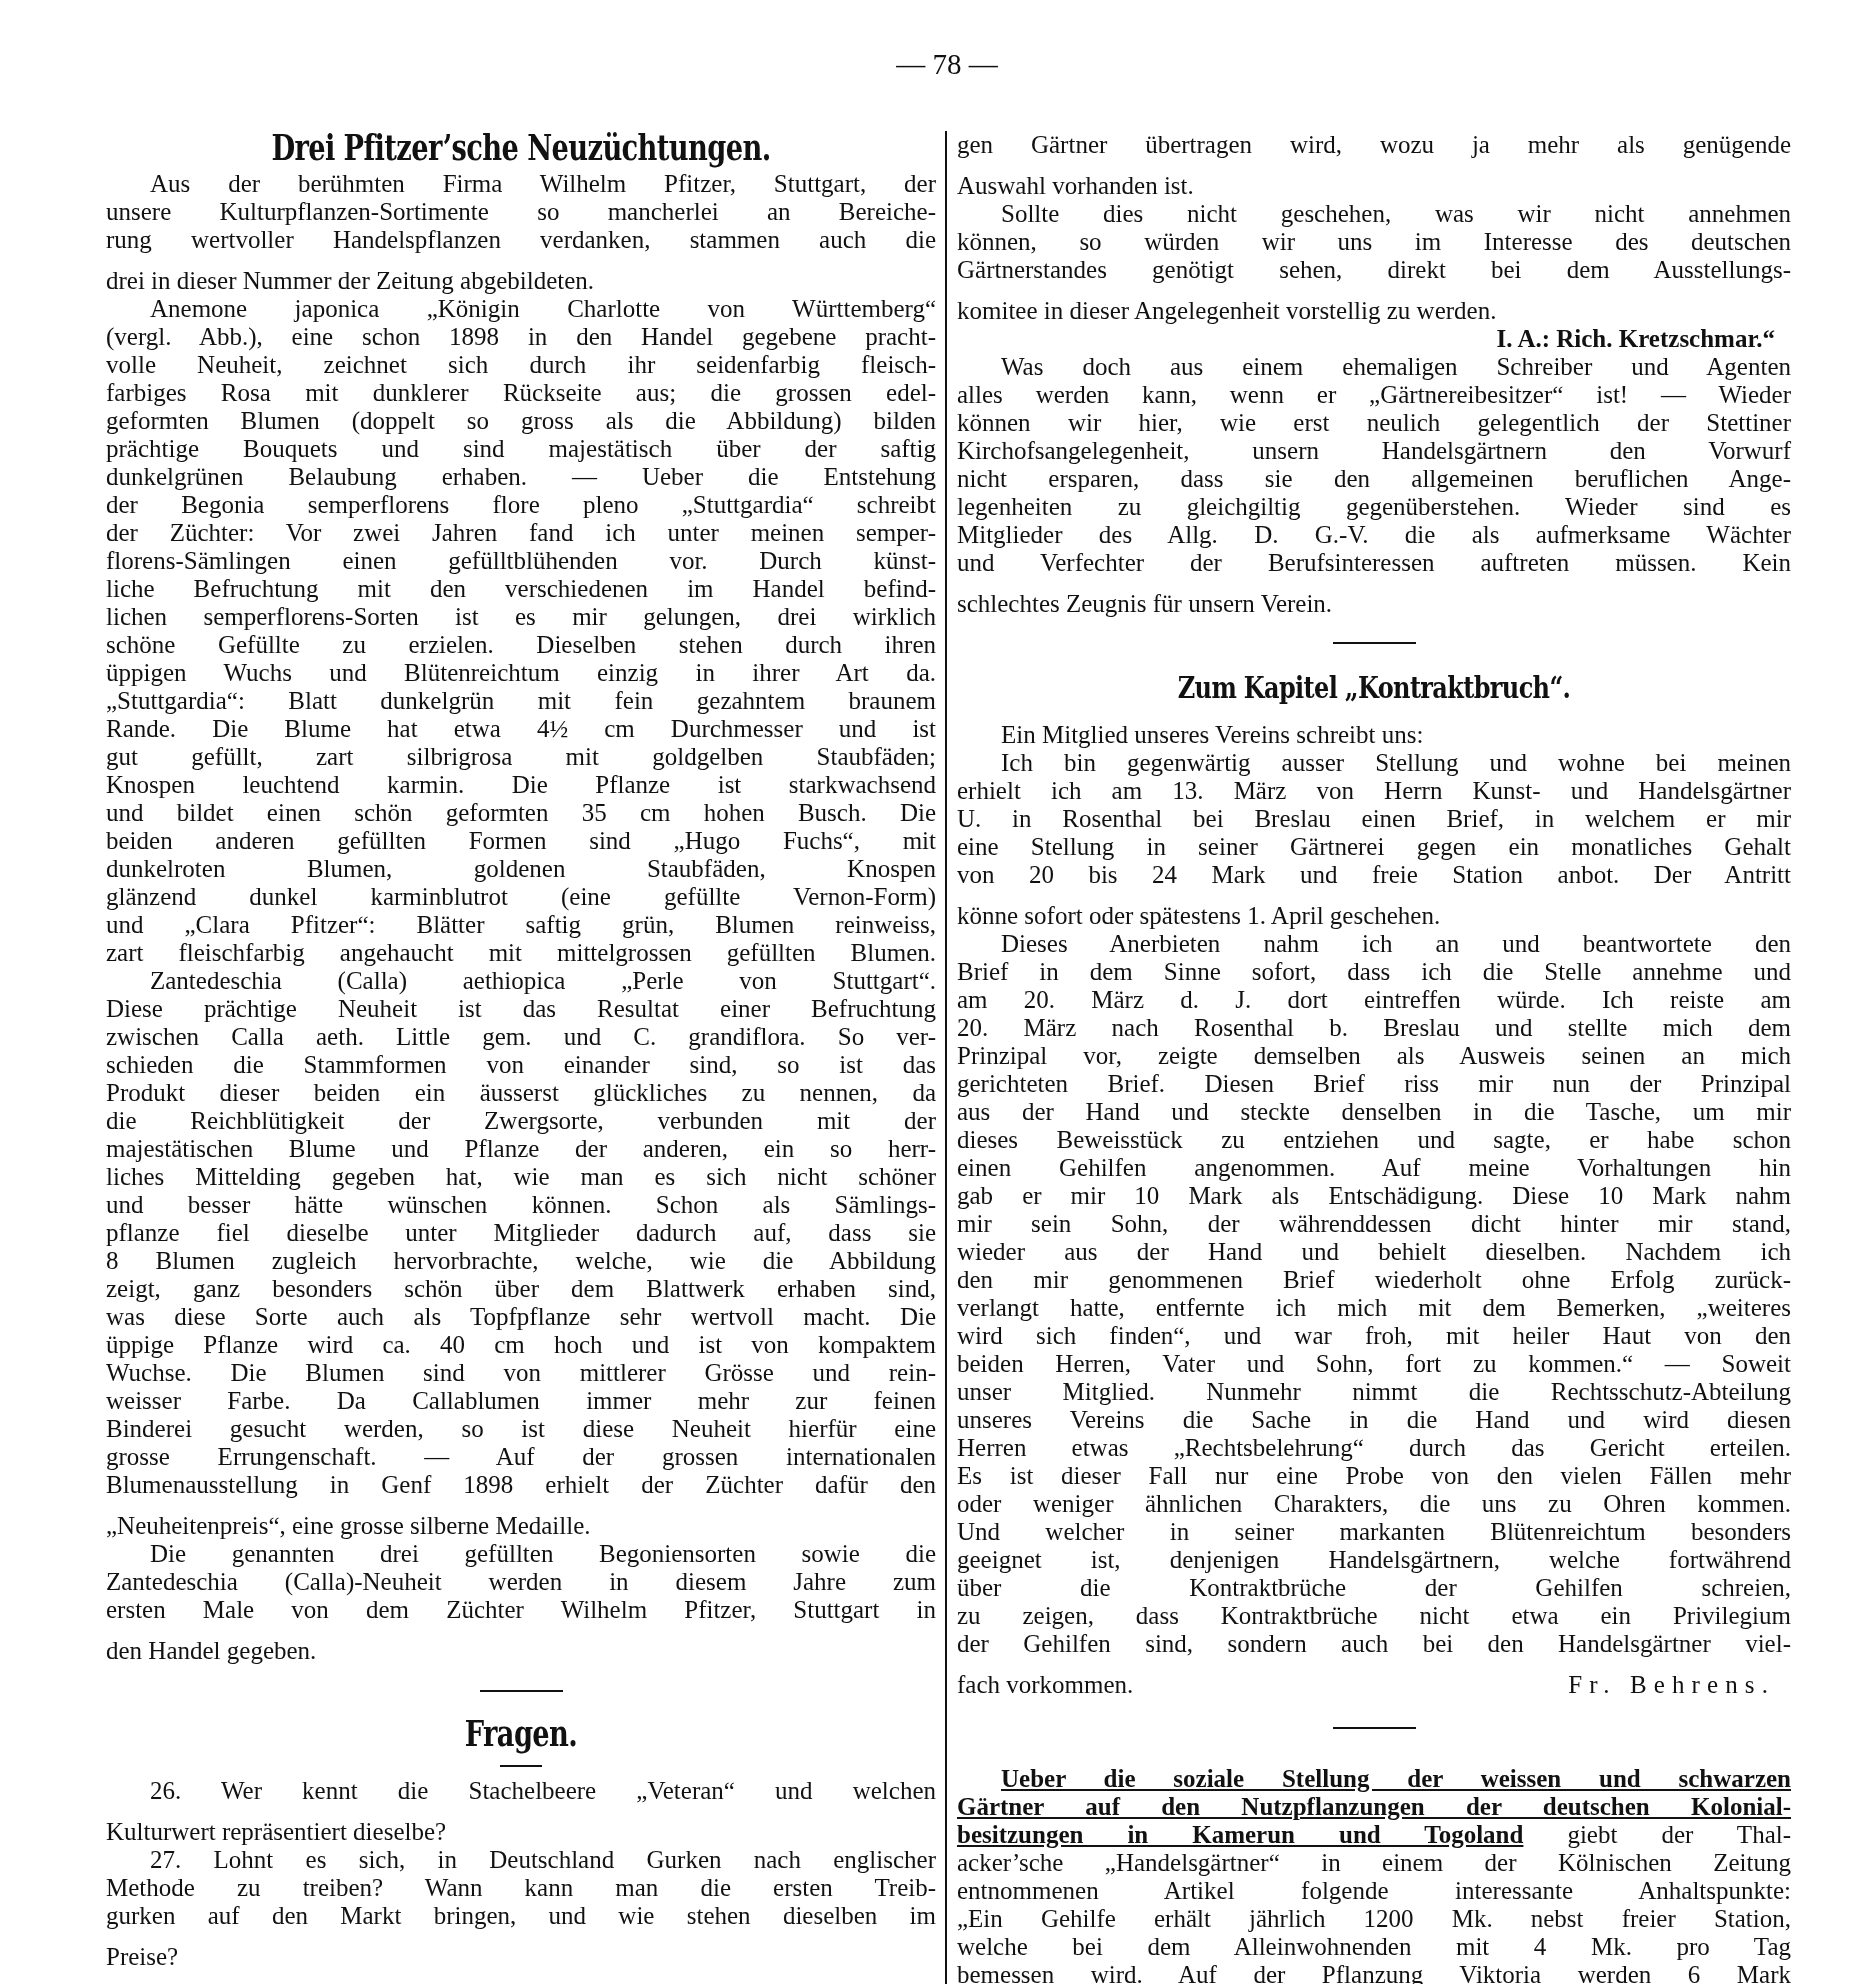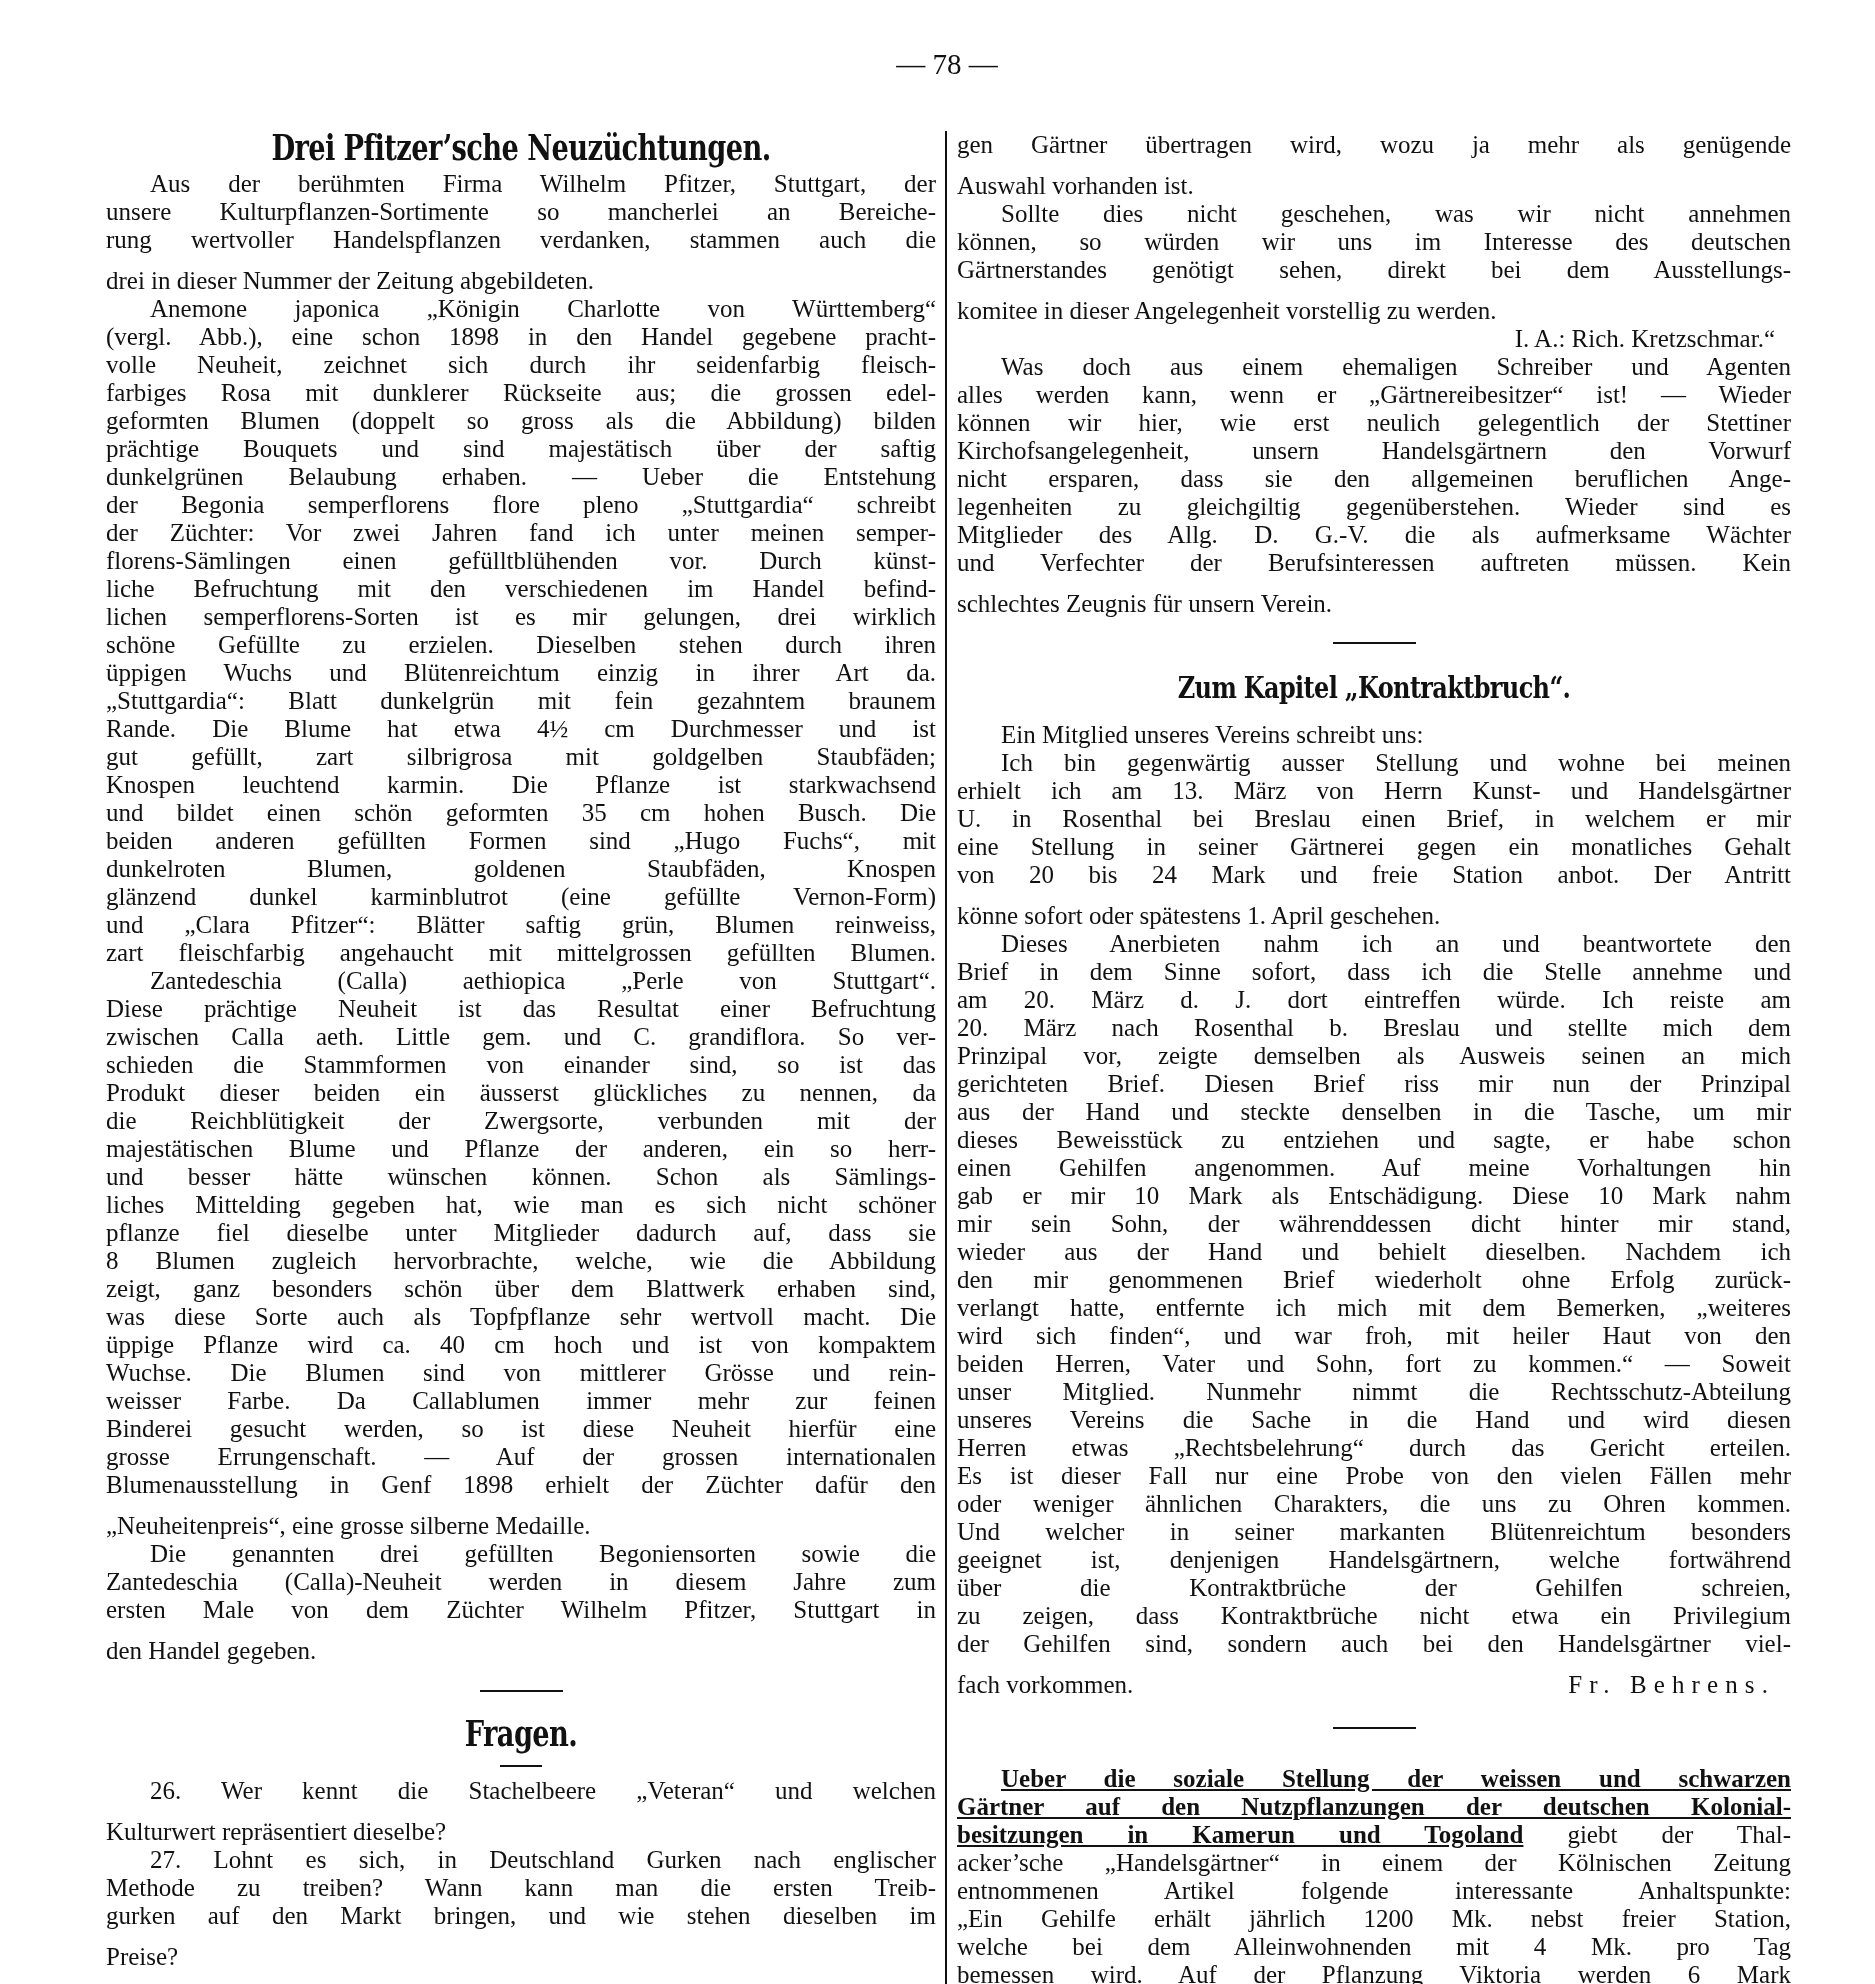--- a/index.html
+++ b/index.html
@@ -64,22 +64,22 @@
           <div class="line">glänzend dunkel karminblutrot (eine gefüllte Vernon-Form)</div>
           <div class="line">und „Clara Pfitzer“: Blätter saftig grün, Blumen reinweiss,</div>
           <div class="line">zart fleischfarbig angehaucht mit mittelgrossen gefüllten Blumen.</div>
           <div class="line indent">Zantedeschia (Calla) aethiopica „Perle von Stuttgart“.</div>
           <div class="line">Diese prächtige Neuheit ist das Resultat einer Befruchtung</div>
           <div class="line">zwischen Calla aeth. Little gem. und C. grandiflora. So ver-</div>
           <div class="line">schieden die Stammformen von einander sind, so ist das</div>
           <div class="line">Produkt dieser beiden ein äusserst glückliches zu nennen, da</div>
           <div class="line">die Reichblütigkeit der Zwergsorte, verbunden mit der</div>
           <div class="line">majestätischen Blume und Pflanze der anderen, ein so herr-</div>
+          <div class="line">liches Mittelding gegeben hat, wie man es sich nicht schöner</div>
           <div class="line">und besser hätte wünschen können. Schon als Sämlings-</div>
-          <div class="line">liches Mittelding gegeben hat, wie man es sich nicht schöner</div>
           <div class="line">pflanze fiel dieselbe unter Mitglieder dadurch auf, dass sie</div>
           <div class="line">8 Blumen zugleich hervorbrachte, welche, wie die Abbildung</div>
           <div class="line">zeigt, ganz besonders schön über dem Blattwerk erhaben sind,</div>
           <div class="line">was diese Sorte auch als Topfpflanze sehr wertvoll macht. Die</div>
           <div class="line">üppige Pflanze wird ca. 40 cm hoch und ist von kompaktem</div>
           <div class="line">Wuchse. Die Blumen sind von mittlerer Grösse und rein-</div>
           <div class="line">weisser Farbe. Da Callablumen immer mehr zur feinen</div>
           <div class="line">Binderei gesucht werden, so ist diese Neuheit hierfür eine</div>
           <div class="line">grosse Errungenschaft. — Auf der grossen internationalen</div>
           <div class="line">Blumenausstellung in Genf 1898 erhielt der Züchter dafür den</div>
@@ -119,21 +119,21 @@
   <div class="col col-right body-text" style="top:131px;">
     <div>
       <div class="lines">
           <div class="line">gen Gärtner übertragen wird, wozu ja mehr als genügende</div>
           <div class="line last">Auswahl vorhanden ist.</div>
           <div class="line indent">Sollte dies nicht geschehen, was wir nicht annehmen</div>
           <div class="line">können, so würden wir uns im Interesse des deutschen</div>
           <div class="line">Gärtnerstandes genötigt sehen, direkt bei dem Ausstellungs-</div>
           <div class="line last">komitee in dieser Angelegenheit vorstellig zu werden.</div>
         </div>
-      <div class="line right" style="padding-right:16px;">I. A.: Rich. Kretzschmar.“</div>
+      <div class="line right" style="padding-right:16px;font-weight:bold;">I. A.: Rich. Kretzschmar.“</div>
       <div class="lines">
           <div class="line indent">Was doch aus einem ehemaligen Schreiber und Agenten</div>
           <div class="line">alles werden kann, wenn er „Gärtnereibesitzer“ ist! — Wieder</div>
           <div class="line">können wir hier, wie erst neulich gelegentlich der Stettiner</div>
           <div class="line">Kirchofsangelegenheit, unsern Handelsgärtnern den Vorwurf</div>
           <div class="line">nicht ersparen, dass sie den allgemeinen beruflichen Ange-</div>
           <div class="line">legenheiten zu gleichgiltig gegenüberstehen. Wieder sind es</div>
           <div class="line">Mitglieder des Allg. D. G.-V. die als aufmerksame Wächter</div>
           <div class="line">und Verfechter der Berufsinteressen auftreten müssen. Kein</div>
           <div class="line last">schlechtes Zeugnis für unsern Verein.</div>

